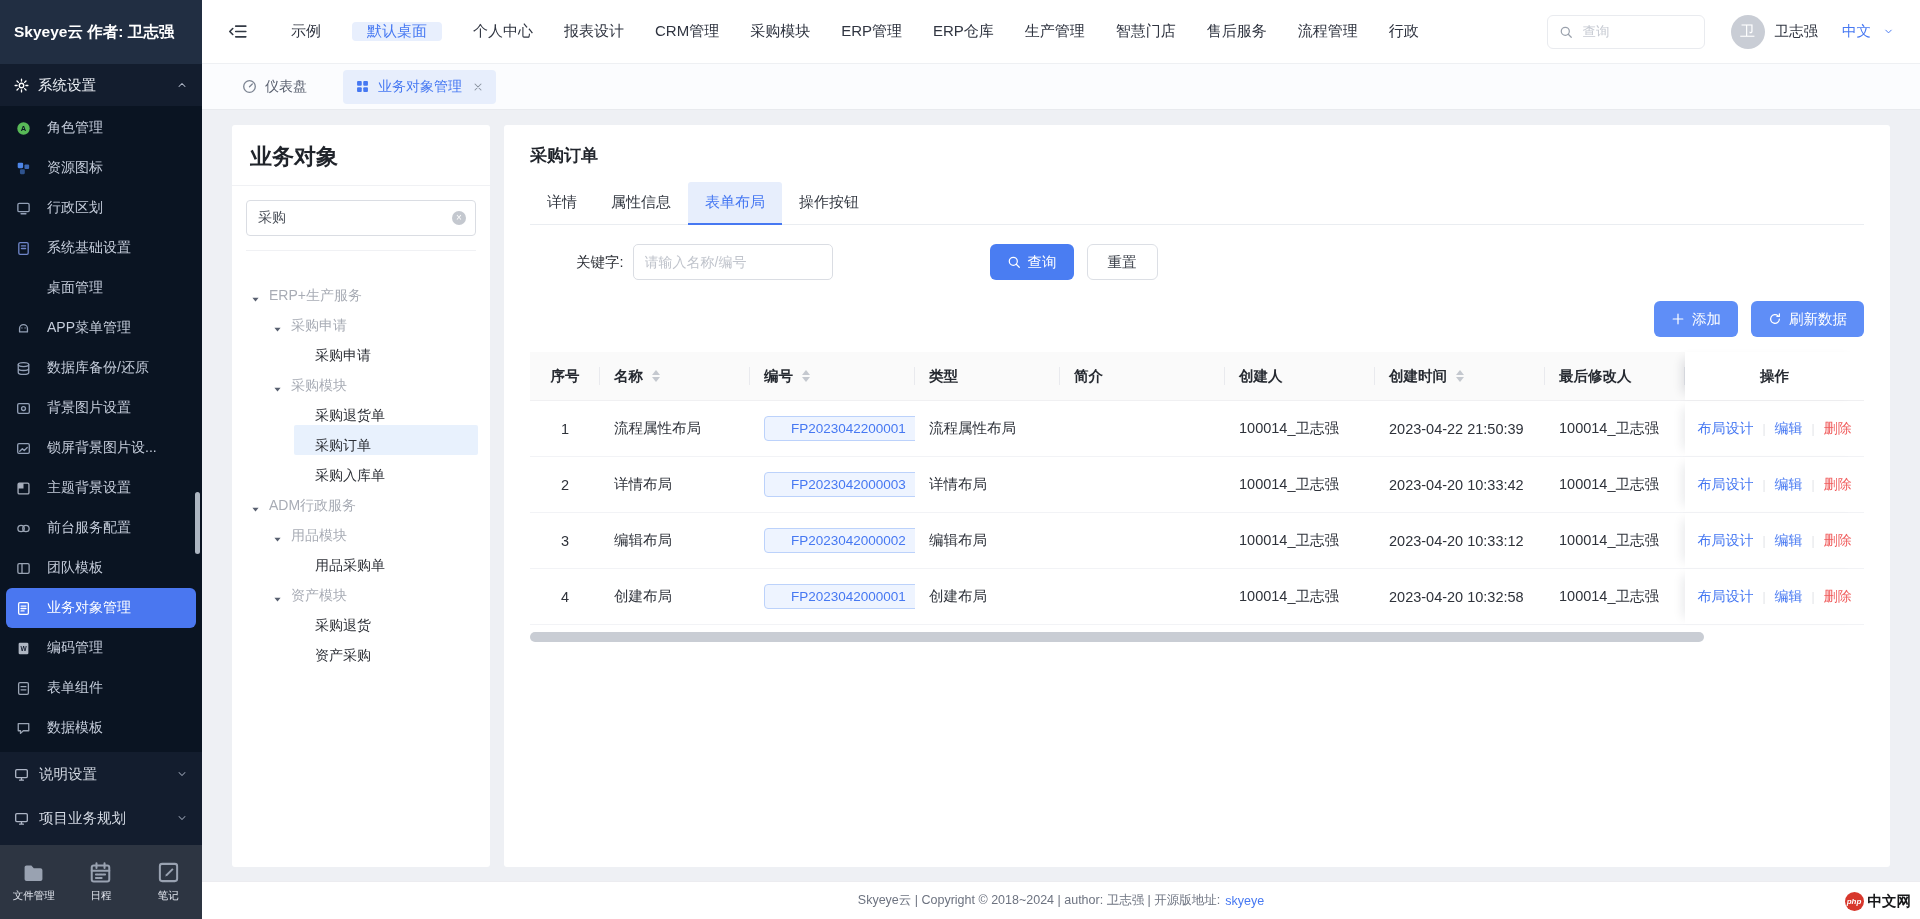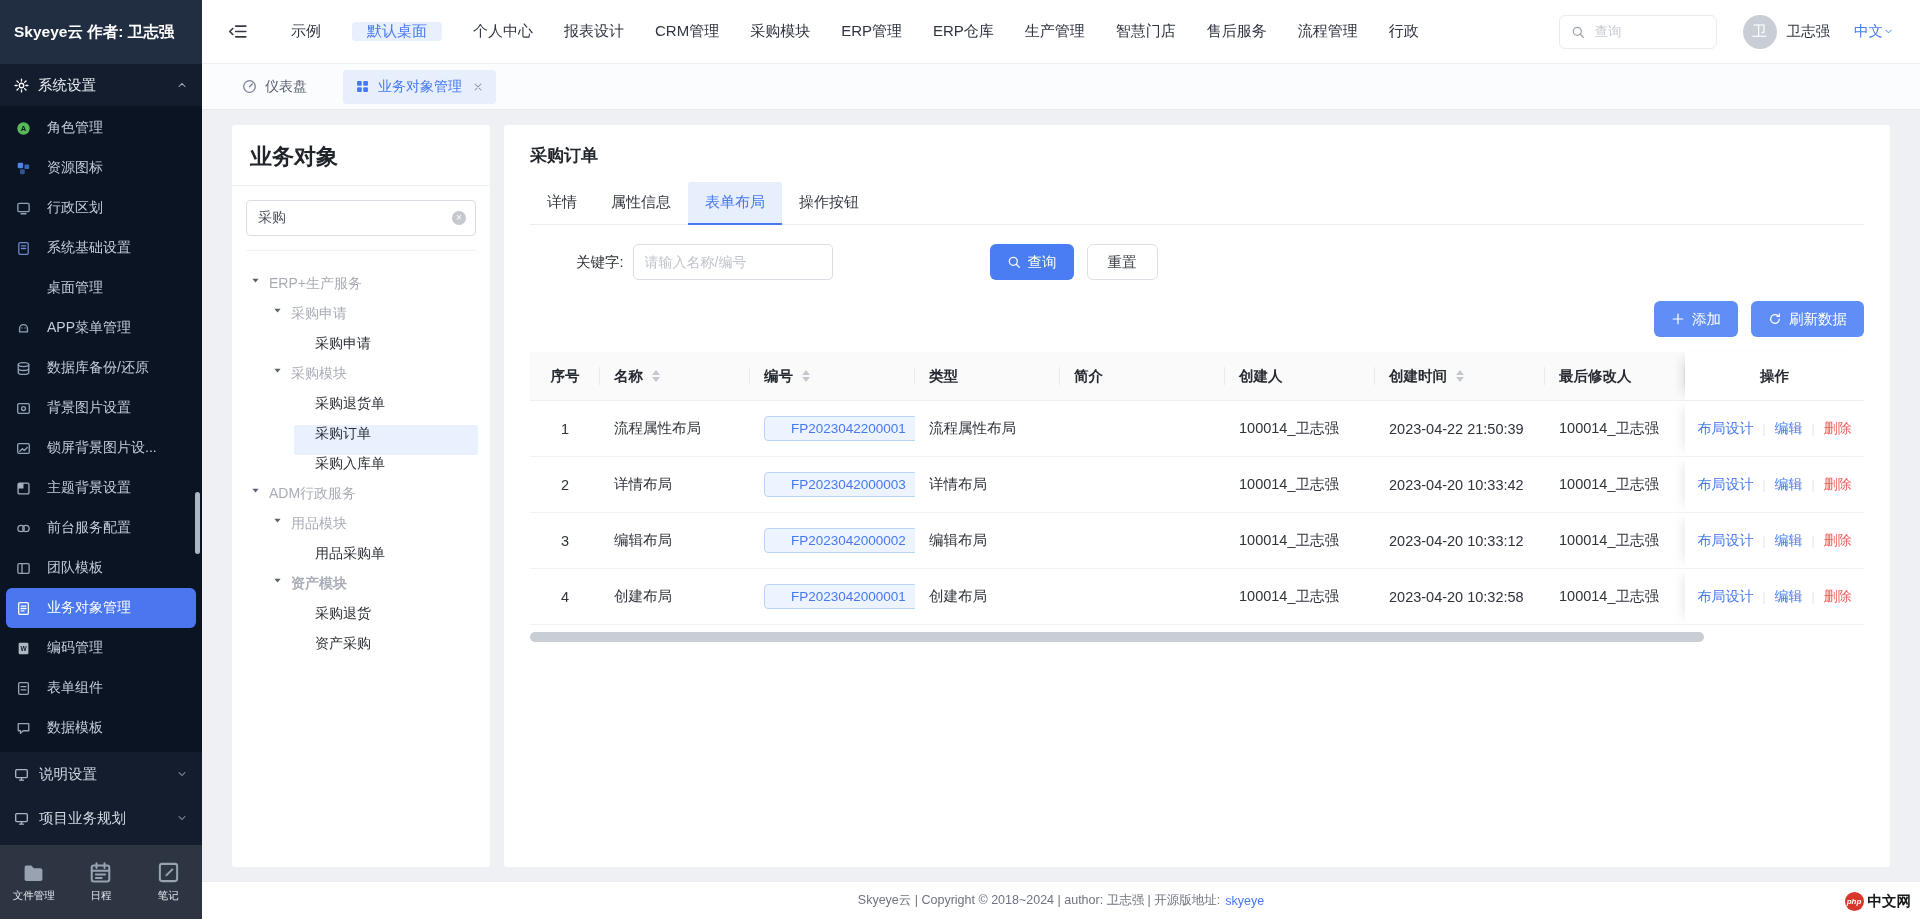--- a/index.html
+++ b/index.html
@@ -30,38 +30,38 @@
 .topnav{display:flex;align-items:center;gap:31px;margin-left:44px}
 .nav-item{font-size:15px;color:#2f3440;cursor:pointer;white-space:nowrap}
 .nav-item.active{background:#e8effd;color:#4678f2;padding:0 15px;border-radius:4px}
 .nav-search{margin-left:auto;width:158px;height:34px;border:1px solid #e9ebef;border-radius:6px;display:flex;align-items:center;gap:8px;padding:0 11px;box-sizing:border-box}
 .ns-icon{font-size:14px;display:flex;color:#9aa1ac}
 .ns-input{border:none;outline:none;width:100%;font-size:13.5px;color:#555;background:transparent;font-family:inherit}
 .ns-input::placeholder{color:#c6cad2}
 .user{display:flex;align-items:center;margin-left:26px}
 .avatar{width:34px;height:34px;border-radius:50%;background:#c9cdd5;color:#fff;font-size:15px;display:flex;align-items:center;justify-content:center;cursor:pointer}
 .uname{margin-left:10px;font-size:14.5px;color:#2f3440}
-.lang{margin-left:24px;display:flex;align-items:center;gap:0;color:#4678f2;font-size:14.5px;cursor:pointer}
+.lang{margin-left:24px;display:flex;align-items:center;gap:12px;color:#4678f2;font-size:14.5px;cursor:pointer}
 .lg-chev{font-size:11px;display:flex}
 
 .tabbar{position:absolute;left:202px;top:64px;right:0;height:46px;background:#fbfcfe;border-bottom:1px solid #e8eaee;display:flex;align-items:center;gap:24px;padding:0 28px;box-sizing:border-box;z-index:15}
 .wtab{display:flex;align-items:center;gap:8px;font-size:14px;color:#5a6170;padding:8px 12px;border-radius:4px;cursor:pointer}
 .wt-icon{font-size:15px;display:flex;color:#7c8492}
 .wtab.active{background:#e7eefc;color:#4678f2}
 .wtab.active .wt-icon{color:#4678f2}
 .wt-close{font-size:12px;display:flex;color:#8b93a1;margin-left:2px}
 
 .content{position:absolute;left:202px;top:110px;right:0;bottom:37px;padding:15px 30px;box-sizing:border-box;display:flex;gap:14px}
 .tree-panel{width:258px;flex:none;background:#fff;border-radius:3px;overflow:hidden}
 .tree-title{padding:17px 18px 13px;font-size:22px;font-weight:700;color:#20242b;border-bottom:1px solid #f0f1f4}
 .tree-search{margin:14px;position:relative;padding-bottom:14px;border-bottom:1px solid #f0f1f4}
 .ts-input{width:100%;height:36px;box-sizing:border-box;border:1px solid #dadde3;border-radius:4px;padding:0 30px 0 11px;font-size:14px;color:#4a4f58;font-family:inherit;outline:none}
 .ts-clear{position:absolute;right:10px;top:11px;width:14px;height:14px;border-radius:50%;background:#c4c8cf;color:#fff;font-size:10px;line-height:14px;text-align:center;cursor:pointer}
 .tree{padding:10px 8px;font-size:14px}
-.tree-row{height:30px;display:flex;align-items:flex-start;margin-right:4px;cursor:pointer;border-radius:2px}
+.tree-row{height:30px;display:flex;align-items:flex-end;margin-right:4px;cursor:pointer;border-radius:2px}
 .tree-row.leaf{padding-left:21px}
 .tree-row.sel{background:#e8f1fd}
 .t-caret{font-size:11px;color:#596070;display:flex;margin-right:8px}
 .t-label{color:#a8acb5;white-space:nowrap}
 .t-label.dark{color:#2c2f36}
 
 .main-panel{flex:1;background:#fff;border-radius:3px;padding:19px 26px;box-sizing:border-box;overflow:hidden}
 .page-title{font-size:17px;font-weight:700;color:#20242b}
 .main-tabs{display:flex;margin-top:15px;border-bottom:1px solid #eaedf1}
 .mtab{padding:11px 17px;font-size:15px;color:#363b44;cursor:pointer;border-bottom:2px solid transparent;margin-bottom:-1px;border-radius:3px 3px 0 0}
@@ -456,21 +456,21 @@
             <span class="t-caret">
               <svg viewBox="0 0 16 16" width="1em" height="1em" fill="none" stroke="currentColor" stroke-width="1.4" stroke-linecap="round" stroke-linejoin="round" style="display:block">
                 <path d="M3.5 5.5h9L8 11z" fill="currentColor" stroke="none"></path>
               </svg>
             </span>
             <span class="t-label">用品模块</span>
           </div>
           <div class="tree-row leaf" style="margin-left: 54px;">
             <span class="t-label dark">用品采购单</span>
           </div>
-          <div class="tree-row" style="margin-left: 32px; font-weight: bold;">
+          <div class="tree-row" style="margin-left: 32px;">
             <span class="t-caret">
               <svg viewBox="0 0 16 16" width="1em" height="1em" fill="none" stroke="currentColor" stroke-width="1.4" stroke-linecap="round" stroke-linejoin="round" style="display:block">
                 <path d="M3.5 5.5h9L8 11z" fill="currentColor" stroke="none"></path>
               </svg>
             </span>
             <span class="t-label">资产模块</span>
           </div>
           <div class="tree-row leaf" style="margin-left: 54px;">
             <span class="t-label dark">采购退货</span>
           </div>

